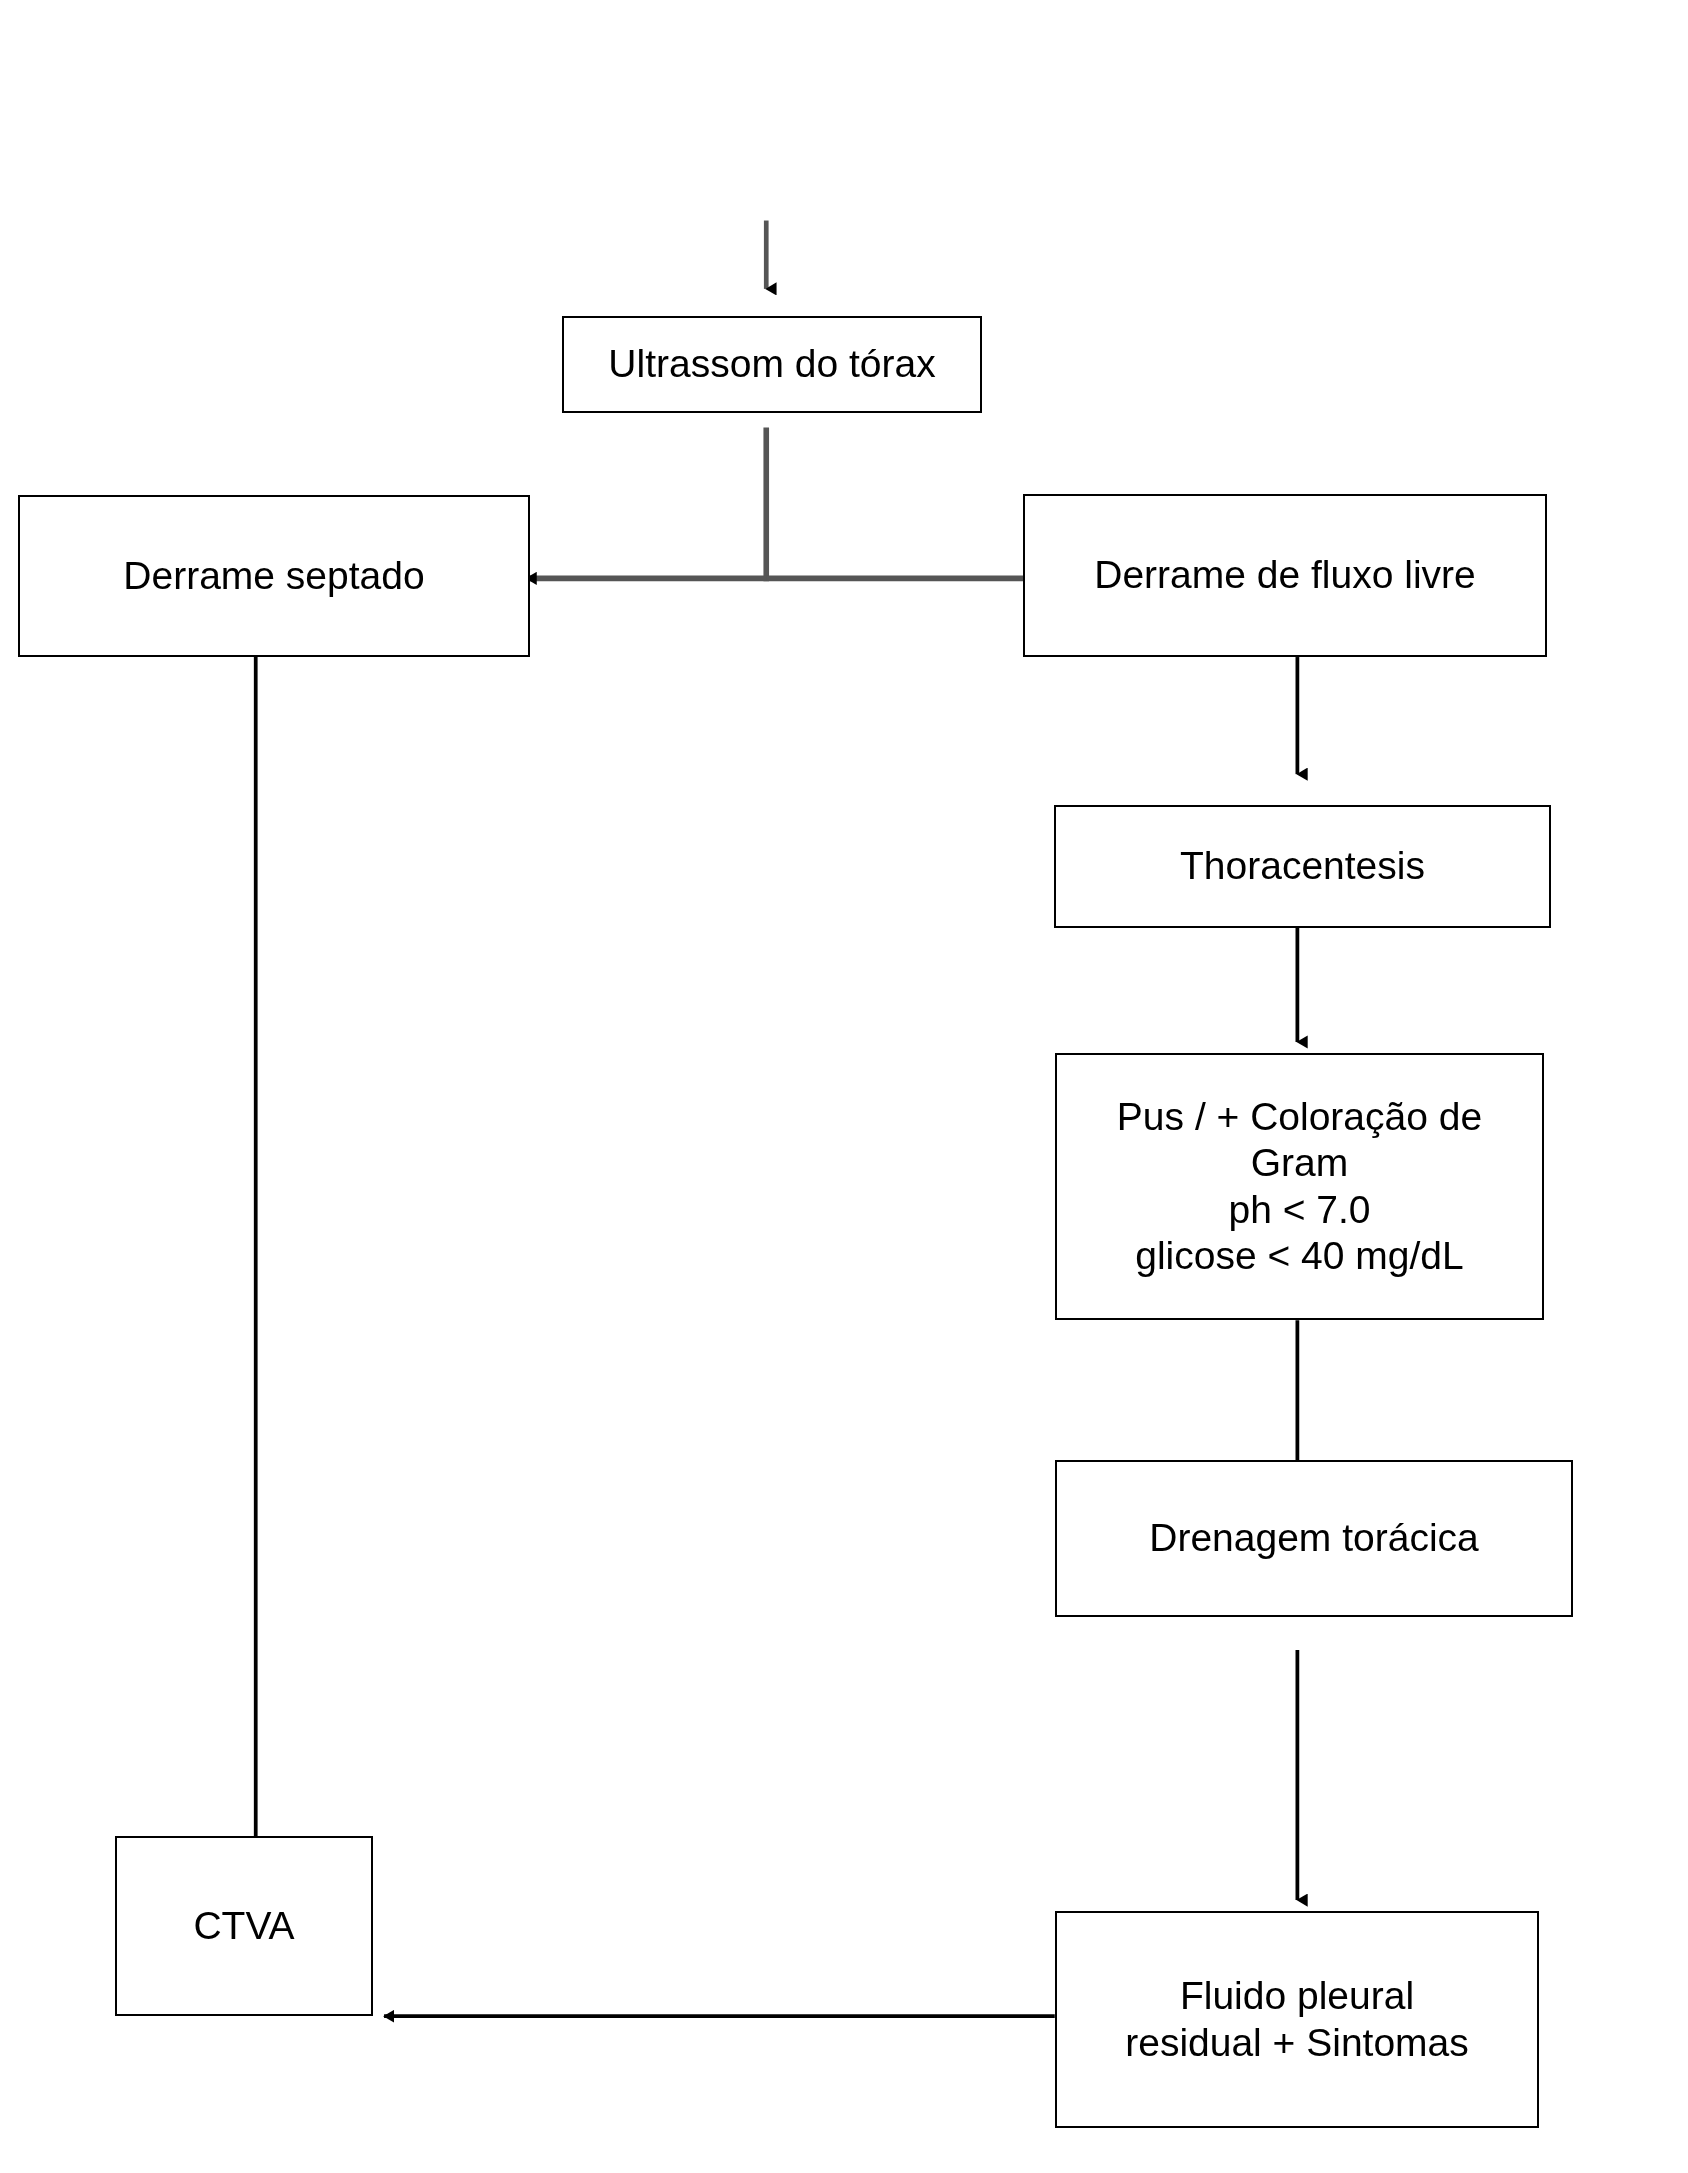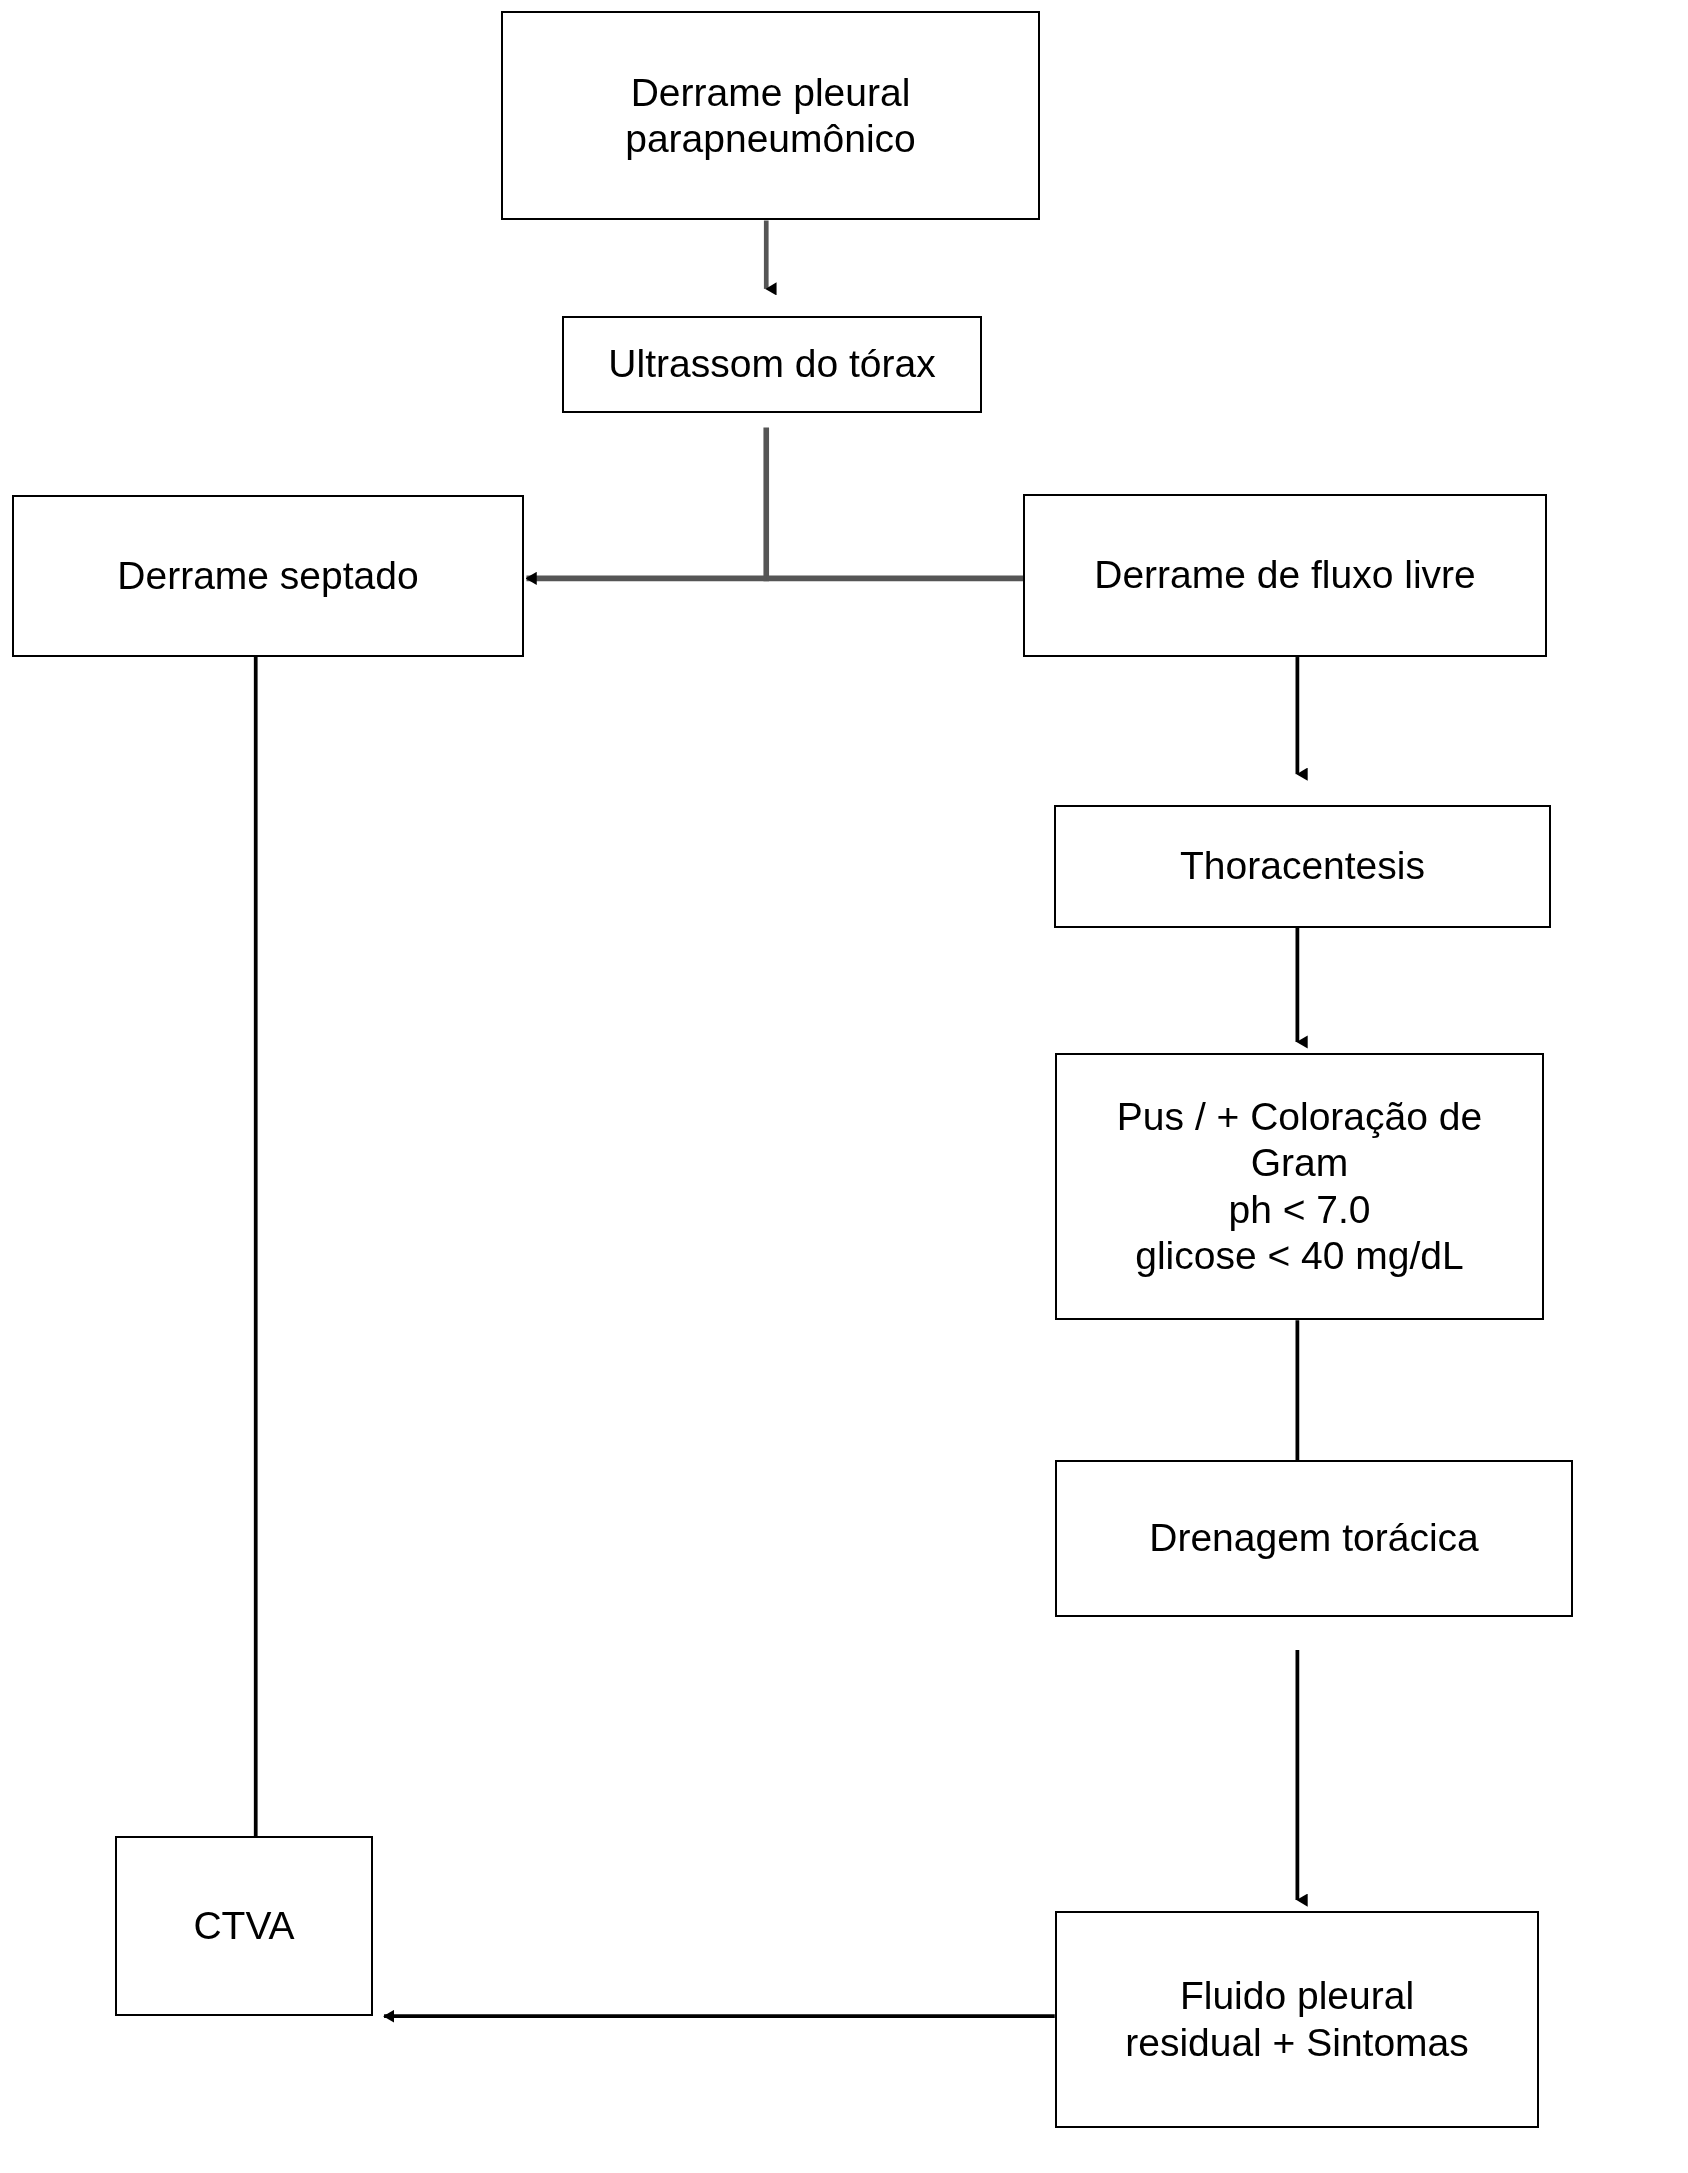--- a/index.html
+++ b/index.html
@@ -76,30 +76,26 @@
 
     <line x1="1385" y1="1409" x2="1385" y2="1581" stroke="#000000" stroke-width="4" marker-end="url(#arrow-down)"></line>
 
     <line x1="1385" y1="1761" x2="1385" y2="2028" stroke="#000000" stroke-width="4" marker-end="url(#arrow-down)"></line>
 
     <line x1="273" y1="701" x2="273" y2="2024" stroke="#000000" stroke-width="4" marker-end="url(#arrow-down)"></line>
 
     <line x1="1126" y1="2152" x2="410" y2="2152" stroke="#000000" stroke-width="4" marker-end="url(#arrow-left)"></line>
   </svg>
 
-  <div class="node" style="left:501px;top:11.2px;width:539px;height:209px;">
-    <span class="label">Derrame pleural
-parapneumônico</span>
-  </div>
 
   <div class="node" style="left:562px;top:316px;width:420px;height:97px;">
     <span class="label">Ultrassom do tórax</span>
   </div>
 
-  <div class="node" style="left:12px;top:495px;width:512px;height:162px;">
+  <div class="node" style="left:18px;top:495px;width:512px;height:162px;">
     <span class="label">Derrame septado</span>
   </div>
 
   <div class="node" style="left:1023px;top:494px;width:524px;height:163px;">
     <span class="label">Derrame de fluxo livre</span>
   </div>
 
   <div class="node" style="left:1054px;top:785px;width:497px;height:123px;margin-top:20px;">
     <span class="label">Thoracentesis</span>
   </div>

